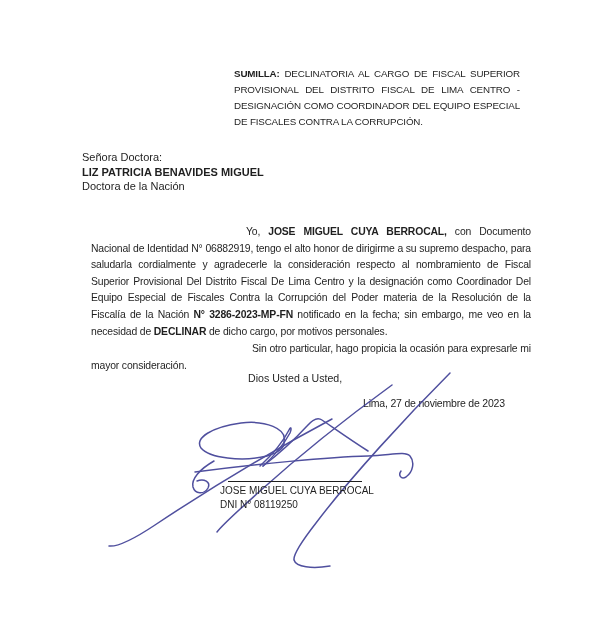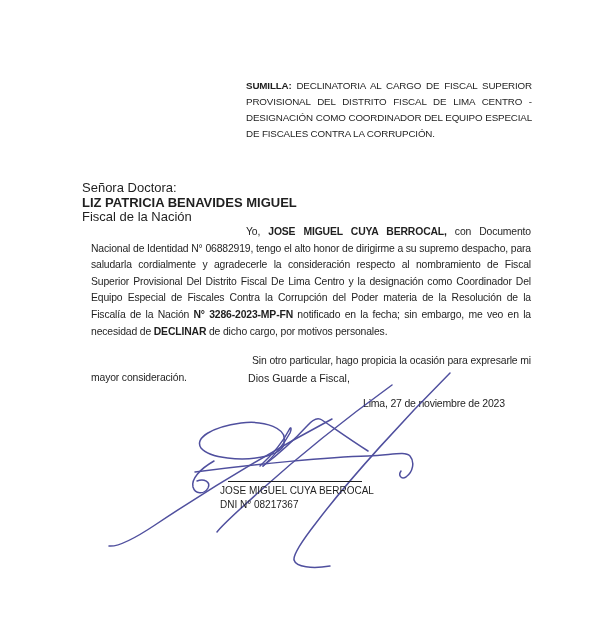--- a/index.html
+++ b/index.html
@@ -6,38 +6,38 @@
   .page{
     position:relative;
     width:600px;height:624px;
     background:#ffffff;
     overflow:hidden;
     font-family:"Liberation Sans", sans-serif;
     color:#1f1f1f;
   }
   .sumilla{
     position:absolute;left:234px;top:66px;width:286px;
-    margin:12px;
+    margin:0;
     font-size:9.8px;line-height:16px;letter-spacing:-0.15px;
     text-align:justify;
   }
   .sumilla b{font-weight:bold;}
   .address{
     position:absolute;left:82px;top:150px;
-    font-size:13px;line-height:14.6px;margin-top:31px;
+    font-size:11px;line-height:14.6px;
   }
   .bold{font-weight:bold;}
   p.bodypar{
     position:absolute;left:82px;width:440px;margin:9px;
     font-size:10.4px;line-height:16.6px;letter-spacing:-0.15px;
     text-align:justify;
     -moz-text-align-last:left;text-align-last:left;
   }
   .p1{top:215px;text-indent:155px;}
-  .p2{top:344px;text-indent:161px;}
+  .p2{top:332px;text-indent:161px;}
   .farewell{
     position:absolute;left:248px;top:372px;
     font-size:10.6px;
   }
   .dateline{
     position:absolute;left:363px;top:397px;
     font-size:10.5px;letter-spacing:-0.2px;
   }
   .sig-svg{
     position:absolute;left:0;top:0;width:600px;height:624px;
@@ -57,28 +57,28 @@
 </head>
 <body>
 
 <div class="page">
 
   <p class="sumilla"><b>SUMILLA:</b><span> DECLINATORIA AL CARGO DE FISCAL SUPERIOR PROVISIONAL DEL DISTRITO FISCAL DE LIMA CENTRO - DESIGNACIÓN COMO COORDINADOR DEL EQUIPO ESPECIAL DE FISCALES CONTRA LA CORRUPCIÓN.</span></p>
 
   <div class="address">
     <div>Señora Doctora:</div>
     <div class="bold">LIZ PATRICIA BENAVIDES MIGUEL</div>
-    <div>Fiscal de la Nación</div>
+    <div>Doctora de la Nación</div>
   </div>
 
   <p class="bodypar p1"><span>Yo, </span><b>JOSE MIGUEL CUYA BERROCAL,</b><span> con Documento Nacional de Identidad N° 06882919, tengo el alto honor de dirigirme a su supremo despacho, para saludarla cordialmente y agradecerle la consideración respecto al nombramiento de Fiscal Superior Provisional Del Distrito Fiscal De Lima Centro y la designación como Coordinador Del Equipo Especial de Fiscales Contra la Corrupción del Poder materia de la Resolución de la Fiscalía de la Nación </span><b>N° 3286-2023-MP-FN</b><span> notificado en la fecha; sin embargo, me veo en la necesidad de </span><b>DECLINAR</b><span> de dicho cargo, por motivos personales.</span></p>
 
   <p class="bodypar p2">Sin otro particular, hago propicia la ocasión para expresarle mi mayor consideración.</p>
 
-  <div class="farewell">Dios Guarde a Fiscal,</div>
+  <div class="farewell">Dios Usted a Usted,</div>
 
   <div class="dateline">Lima, 27 de noviembre de 2023</div>
 
   <svg class="sig-svg" viewBox="0 0 600 624" xmlns="http://www.w3.org/2000/svg" fill="none" stroke="#3d3d94" stroke-width="1.5" stroke-linecap="round" opacity="0.9">
 
     <path d="M 284,441 C 287,429 266,420 241,423 C 212,427 194,438 201,448 C 209,458 242,462 267,456 C 280,452 285,447 284,441"></path>
 
     <path d="M 214,461 C 200,469 191,479 193,487 C 195,494 204,495 208,488 C 211,482 204,478 197,481"></path>
 
     <path d="M 195,472 C 255,464 330,457 368,456 C 392,455 405,451 410,456 C 415,462 413,472 406,477 C 401,480 398,475 401,471"></path>
@@ -89,16 +89,16 @@
     <path d="M 109,546 C 118,547 134,539 155,525 C 200,495 268,453 332,419"></path>
 
     <path d="M 217,532 C 223,524 240,509 260,491 C 300,455 352,414 392,385"></path>
 
     <path d="M 330,566 C 312,569 296,567 294,560 C 293,554 302,541 316,523 C 350,478 406,417 450,373"></path>
   </svg>
 
   <div class="sigblock">
     <div class="sigline"></div>
     <div class="nm">JOSE MIGUEL CUYA BERROCAL</div>
-    <div>DNI N° 08217367</div>
+    <div>DNI N° 08119250</div>
   </div>
 
 </div>
 
 </body></html>

